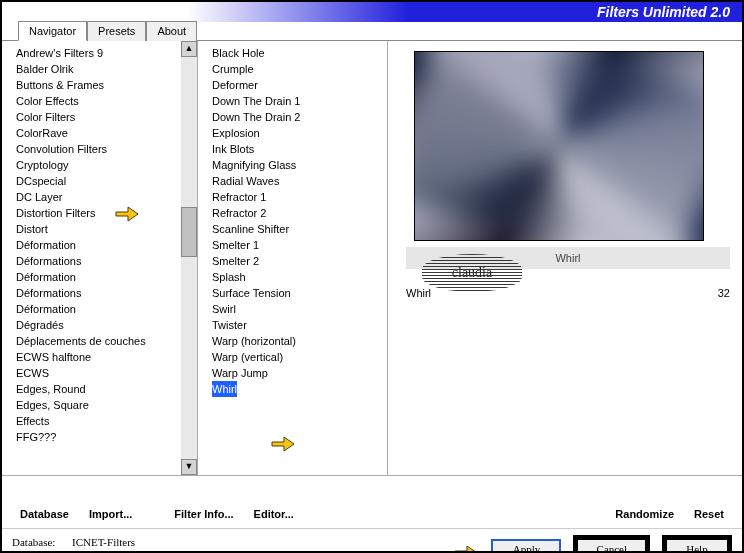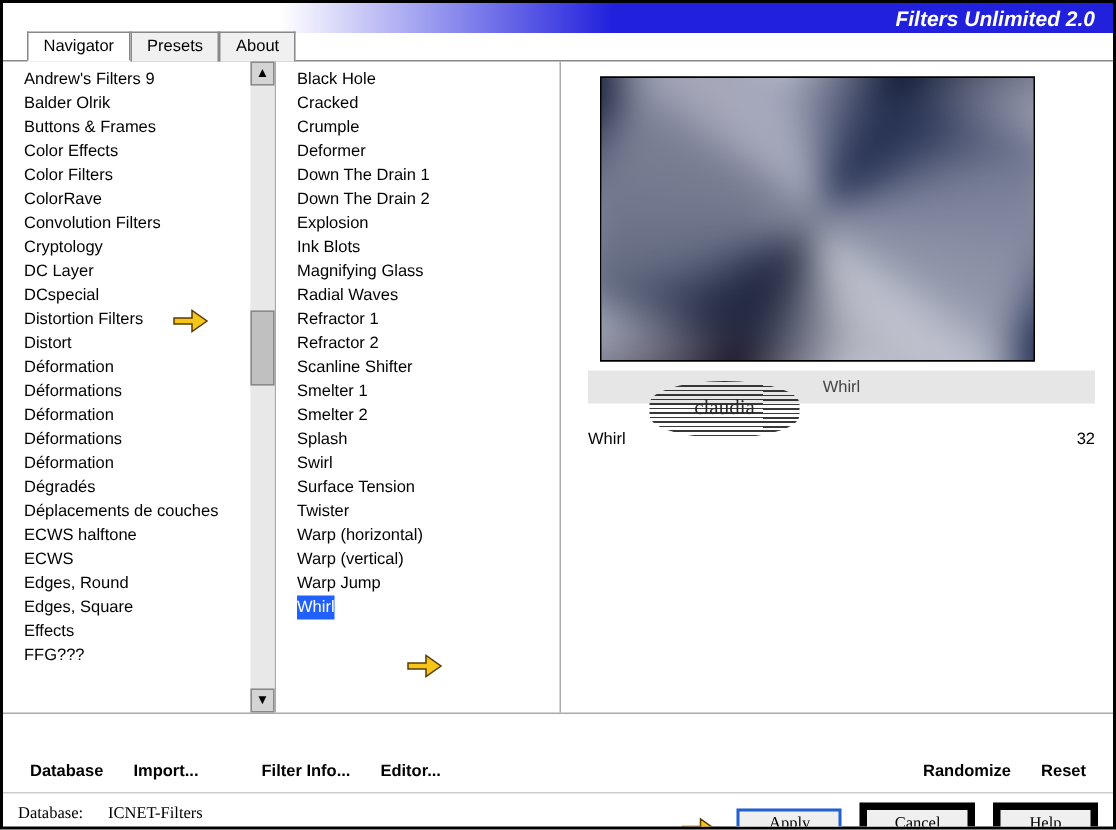--- a/index.html
+++ b/index.html
@@ -5,36 +5,36 @@
   * { box-sizing: border-box; }
   body { margin: 0; font-family: "Tahoma", "Arial", sans-serif; font-size: 11px; color: #000; background: #fff; border: 2px solid #000; width: 744px; height: 553px; overflow: hidden; position: relative; }
   .titlebar { height: 20px; background: linear-gradient(to right, #fff 25%, #2020dd 55%, #2020dd); display:flex; }
   .title-text { margin-left:auto; color:#fff; font-weight:bold; font-style:italic; font-size:14px; padding-right:12px; line-height:20px; }
   .tabs { display:flex; padding-left:16px; margin-top:-1px; }
   .tab { padding:3px 10px 3px 10px; border:1px solid #888; border-bottom:none; font-size:11px; cursor:default; background:#f0f0f0; }
   .tab.active { background:#fff; border-bottom:1px solid #fff; position:relative; z-index:2; }
   .tabline { border-bottom:1px solid #888; margin-top:-1px; }
   .main { display:flex; height:435px; border-bottom:1px solid #aaa; }
   .col { border-right:1px solid #aaa; position:relative; }
-  .col1 { width:182px; display:flex; }
+  .col1 { width:196px; display:flex; }
   .col2 { width:190px; overflow:auto; padding:4px 0 0 12px; line-height:16px; }
   .list1 { flex:1; overflow:hidden; padding:4px 0 0 12px; line-height:16px; }
   .scrollbar { width:16px; background:#e8e8e8; display:flex; flex-direction:column; }
   .sb-btn { height:16px; background:#d4d4d4; border:1px solid #888; text-align:center; font-size:9px; line-height:12px; }
   .sb-track { flex:1; position:relative; }
   .sb-thumb { position:absolute; left:0; right:0; top:150px; height:50px; background:#c0c0c0; border:1px solid #888; }
   .item { white-space:nowrap; cursor:default; padding:0 2px;}
   .selected { background:#2060ff; color:#fff; display:inline-block;}
   .rightpane { flex:1; padding:10px 12px 4px 18px; position:relative; }
   .preview { width:290px; height:190px; background:#000; border:1px solid #000; margin-left:8px; margin-bottom:6px; position:relative; overflow:hidden;}
   .swirl { position:absolute; inset:-30px; background: conic-gradient(from 30deg, #0a1530, #c8c8d8, #18254a, #ececf2, #1a1225, #d0d8e8, #111a36, #e8e8f2, #0a1530); filter: blur(8px); transform: scale(1.15);}
   .swirl2 { position:absolute; inset:8px; background: radial-gradient(circle at 48% 52%, rgba(220,225,235,.15) 0 10%, transparent 18%), conic-gradient(from 210deg, rgba(10,21,48,.8), rgba(200,200,216,.7), rgba(24,37,74,.8), rgba(236,236,242,.7), rgba(10,21,48,.8)); filter: blur(12px); transform: rotate(15deg) scale(1.1);}
   .labelbar { height:22px; background:#e6e6e6; display:flex; align-items:center; color:#444; margin-top:2px; }
   .labelbar .txt { margin:0 auto; }
-  .watermark { position:absolute; left:431px; top:252px; width:100px; height:38px; pointer-events:none; opacity:.9;}
+  .watermark { position:absolute; left:420px; top:252px; width:100px; height:38px; pointer-events:none; opacity:.9;}
   .wm-lines { position:absolute; inset:0; background: repeating-linear-gradient(#222 0 1px, transparent 1px 3px); border-radius:50%/40%;}
   .wm-text { position:absolute; inset:0; display:flex; align-items:center; justify-content:center; font-family:cursive; font-size:14px; color:#111;}
   .param-row { display:flex; margin-top:18px; }
   .param-label { flex:0 0 auto; }
   .param-val { margin-left:auto; }
   .toolbar { display:flex; gap:4px; padding:6px 8px; border-bottom:1px solid #ccc; }
   .toolbar .tbgroup { display:flex;margin-top:24px; }
   .tbtn { padding:2px 10px; cursor:default; font-size:11px; font-weight:bold; }
   .toolbar .spacer { flex:1; }
   .bottombar { display:flex; align-items:center; padding:6px 10px 2px 10px;font-family:Liberation Serif, serif; }
@@ -67,22 +67,22 @@
   <div class="col col1">
     <div class="list1" id="catlist">
         <div class="item">Andrew's Filters 9</div>
         <div class="item">Balder Olrik</div>
         <div class="item">Buttons &amp; Frames</div>
         <div class="item">Color Effects</div>
         <div class="item">Color Filters</div>
         <div class="item">ColorRave</div>
         <div class="item">Convolution Filters</div>
         <div class="item">Cryptology</div>
+        <div class="item">DCspecial</div>
         <div class="item">DC Layer</div>
-        <div class="item">DCspecial</div>
         <div class="item">Distortion Filters</div>
         <div class="item">Distort</div>
         <div class="item">Déformation</div>
         <div class="item">Déformations</div>
         <div class="item">Déformation</div>
         <div class="item">Déformations</div>
         <div class="item">Déformation</div>
         <div class="item">Dégradés</div>
         <div class="item">Déplacements de couches</div>
         <div class="item">ECWS halftone</div>
@@ -96,37 +96,36 @@
       <div class="sb-btn">▲</div>
       <div class="sb-track">
         <div class="sb-thumb"></div>
       </div>
       <div class="sb-btn">▼</div>
     </div>
   </div>
 
   <div class="col col2" id="filtlist">
       <div class="item">Black Hole</div>
-      <div class="item">Cracked</div>
       <div class="item">Crumple</div>
       <div class="item">Deformer</div>
       <div class="item">Down The Drain 1</div>
       <div class="item">Down The Drain 2</div>
       <div class="item">Explosion</div>
       <div class="item">Ink Blots</div>
       <div class="item">Magnifying Glass</div>
       <div class="item">Radial Waves</div>
       <div class="item">Refractor 1</div>
       <div class="item">Refractor 2</div>
       <div class="item">Scanline Shifter</div>
       <div class="item">Smelter 1</div>
       <div class="item">Smelter 2</div>
       <div class="item">Splash</div>
+      <div class="item">Surface Tension</div>
       <div class="item">Swirl</div>
-      <div class="item">Surface Tension</div>
       <div class="item">Twister</div>
       <div class="item">Warp (horizontal)</div>
       <div class="item">Warp (vertical)</div>
       <div class="item">Warp Jump</div>
       <div class="item"><span class="selected">Whirl</span></div>
     </div>
 
   <div class="rightpane">
     <div class="preview">
       <div class="swirl"></div>

